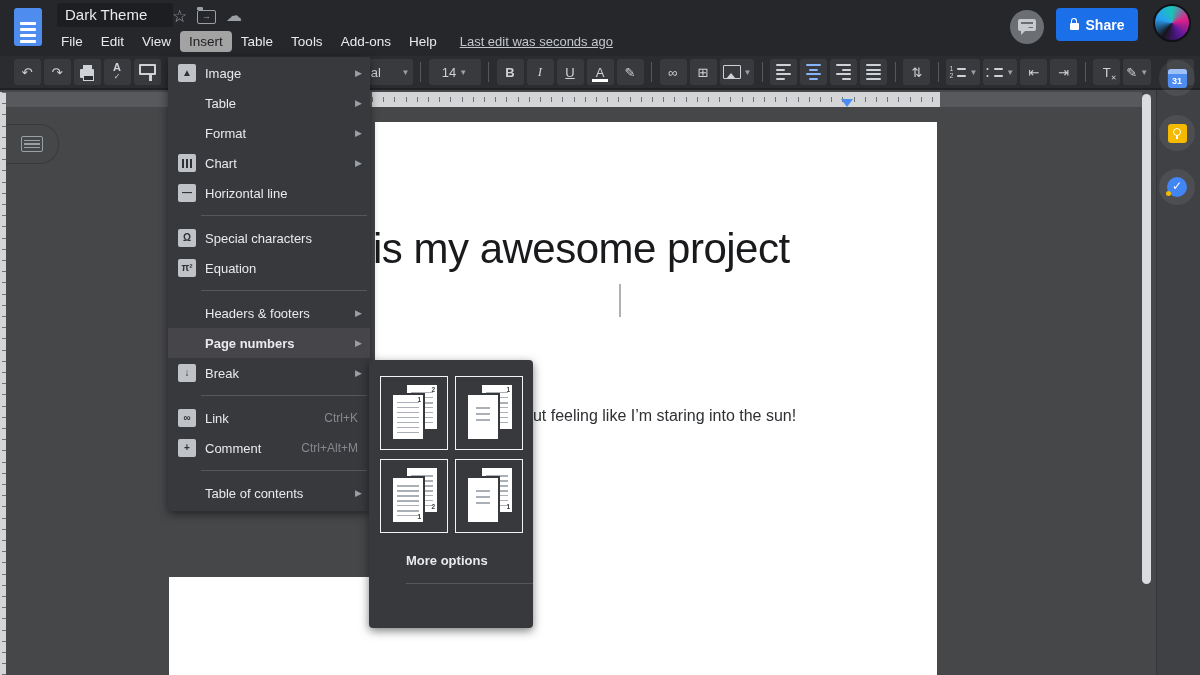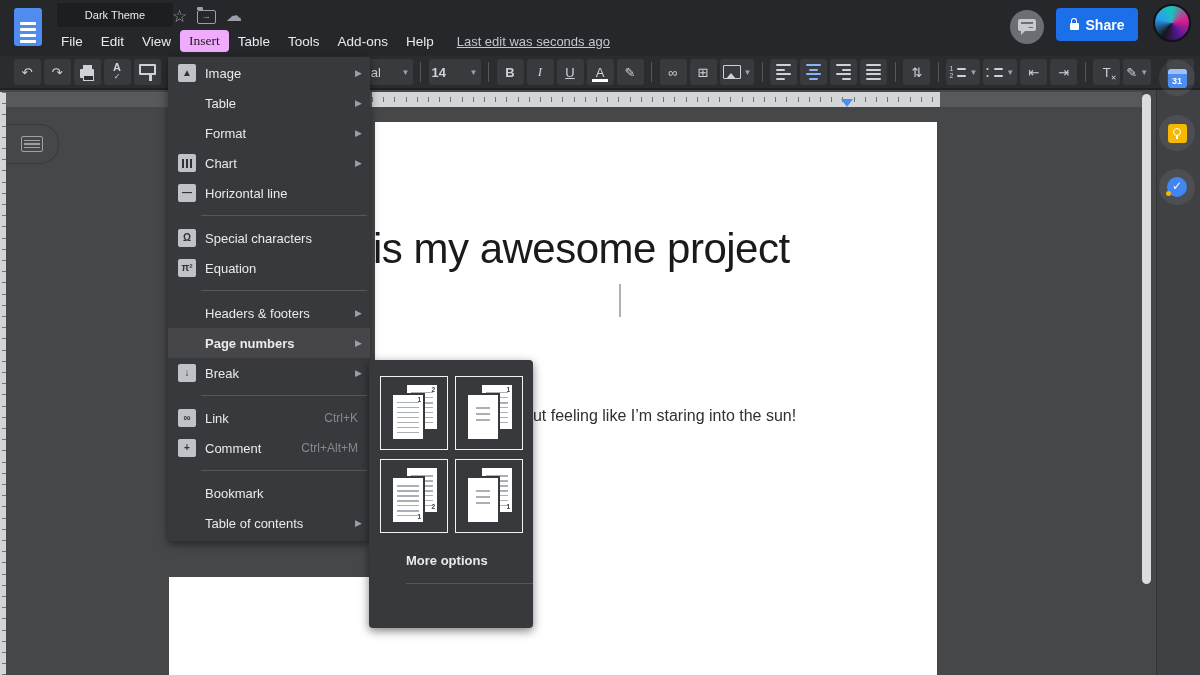--- a/index.html
+++ b/index.html
@@ -6,29 +6,29 @@
   .app{position:relative;width:1200px;height:675px;overflow:hidden;
        font-family:"Liberation Sans","DejaVu Sans",sans-serif;
        background:#464749;-webkit-font-smoothing:antialiased;}
 
   
   .header{position:absolute;left:0;top:0;width:1200px;height:56px;background:#26272b;z-index:5;}
   .logo{position:absolute;left:14px;top:8px;width:28px;height:38px;background:#4e8cf0;border-radius:3px;}
   .logo i{display:block;height:3px;background:#fff;margin:3px 6px 0 6px;border-radius:1px;}
   .logo i:first-child{margin-top:14px;}
   .titlebox{position:absolute;left:57px;top:3px;height:24px;min-width:100px;background:#1d1e21;
-            border-radius:3px;color:#e8eaed;font-size:11px;line-height:24px;padding:0 8px;text-align:center;}
+            border-radius:3px;color:#e8eaed;font-size:15px;line-height:24px;padding:0 8px;}
   .hicon{position:absolute;top:6px;color:#9aa0a6;font-size:15px;}
   .folder-ic{position:absolute;left:197px;top:10px;width:17px;height:12px;border:1.5px solid #9aa0a6;
              border-radius:2px;color:#9aa0a6;font-size:9px;line-height:11px;text-align:center;}
   .folder-ic::before{content:"";position:absolute;left:-1px;top:-4px;width:6px;height:2.5px;
              background:#9aa0a6;border-radius:1px 1px 0 0;}
   .menubar{position:absolute;left:52px;top:29px;height:24px;display:flex;align-items:center;}
   .mb-item{color:#e8eaed;font-size:13.5px;padding:3px 9px;border-radius:4px;cursor:default;}
-  .mb-item.active{background:#f0abfc;color:#202124;font-family:Liberation Serif, serif;}
+  .mb-item.active{background:#a3a3a3;color:#202124;}
   .lastedit{color:#c3c6cb;font-size:13px;text-decoration:underline;margin-left:14px;}
   .comment-circle{position:absolute;left:1010px;top:10px;width:34px;height:34px;border-radius:50%;
                   background:#6b6e72;}
   .bubble{position:absolute;left:8px;top:9px;width:18px;height:12px;background:#c7c9cc;border-radius:2px;}
   .bubble::after{content:"";position:absolute;left:3px;bottom:-4px;border:4px solid transparent;
                  border-top-color:#c7c9cc;border-left-color:#c7c9cc;}
   .bubble i{display:block;height:1.5px;background:#6b6e72;margin:3px 3px 0 3px;}
   .share-btn{position:absolute;left:1056px;top:8px;width:82px;height:33px;background:#1b6fe8;
              border-radius:4px;color:#fff;font-size:14px;font-weight:700;display:flex;
              align-items:center;justify-content:center;gap:7px;}
@@ -248,21 +248,21 @@
         <span class="i-roller"></span>
       </span>
 
     <span style="width:197px;flex:none;"></span>
 
     <span class="tile" style="min-width:52px;justify-content:space-between;">
       <span>rial</span>
       <span class="drop">▼</span>
     </span>
     <span class="tdiv"></span>
-    <span class="tile" style="min-width:52px;justify-content:space-between;font-weight:bold;">
+    <span class="tile" style="min-width:52px;justify-content:center;">
       <span>14</span>
       <span class="drop">▼</span>
     </span>
     <span class="tdiv"></span>
     <span class="tile" style="font-weight:700;">B</span>
     <span class="tile" style="font-style:italic;font-family:'Liberation Serif',serif;">I</span>
     <span class="tile" style="text-decoration:underline;">U</span>
     <span class="tile">
       <span>A</span>
       <span class="tc-underline"></span>
@@ -423,24 +423,20 @@
       <span class="msc">Ctrl+K</span>
     </div>
     <div class="mrow">
       <span class="mico">+</span>
       <span class="mlabel">Comment</span>
       <span class="msc">Ctrl+Alt+M</span>
     </div>
     <div class="msep"></div>
     <div class="mrow">
       <span class="mico empty"></span>
-      <span class="mlabel">Bookmark</span>
-    </div>
-    <div class="mrow">
-      <span class="mico empty"></span>
       <span class="mlabel">Table of contents</span>
       <span class="marr">▶</span>
     </div>
   </div>
 
   <div class="submenu">
 
     <div class="thumb" style="left:11px;top:16px;">
       <span class="tp" style="left:26px;top:8px;">
           <span class="lines"></span>

